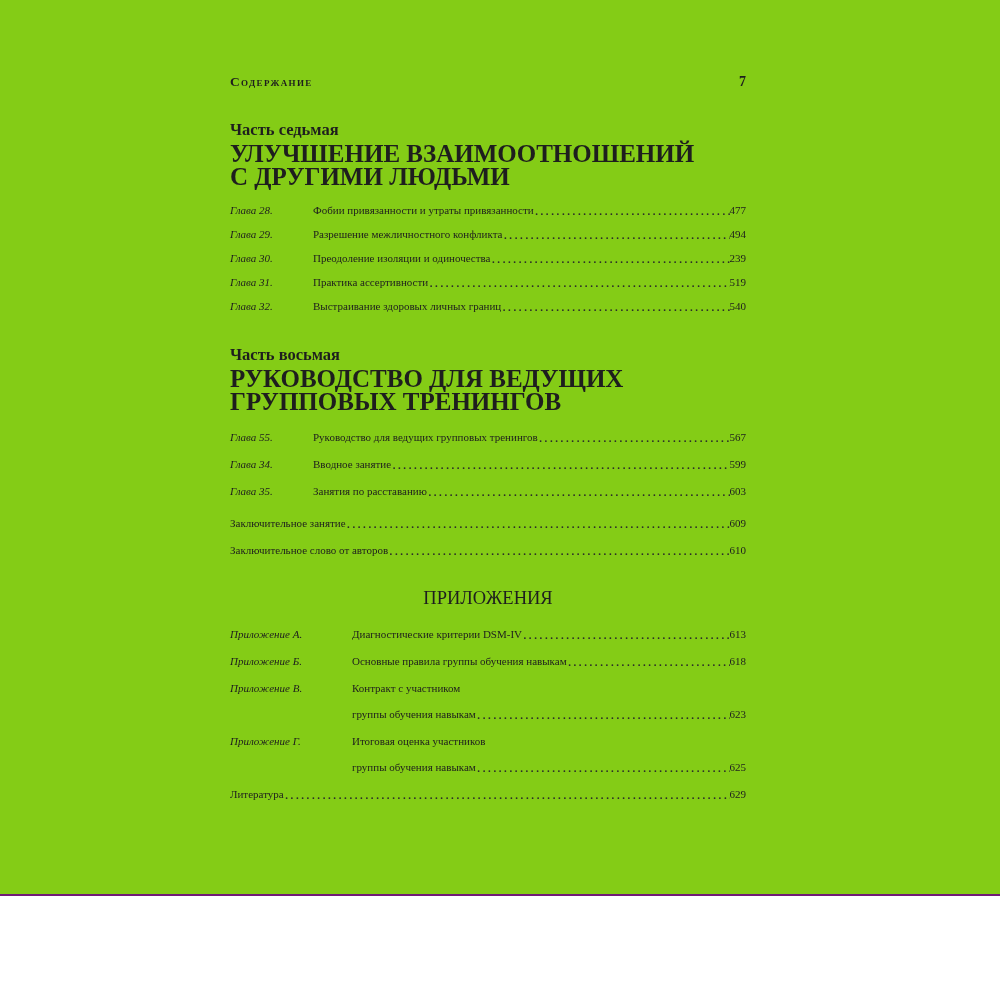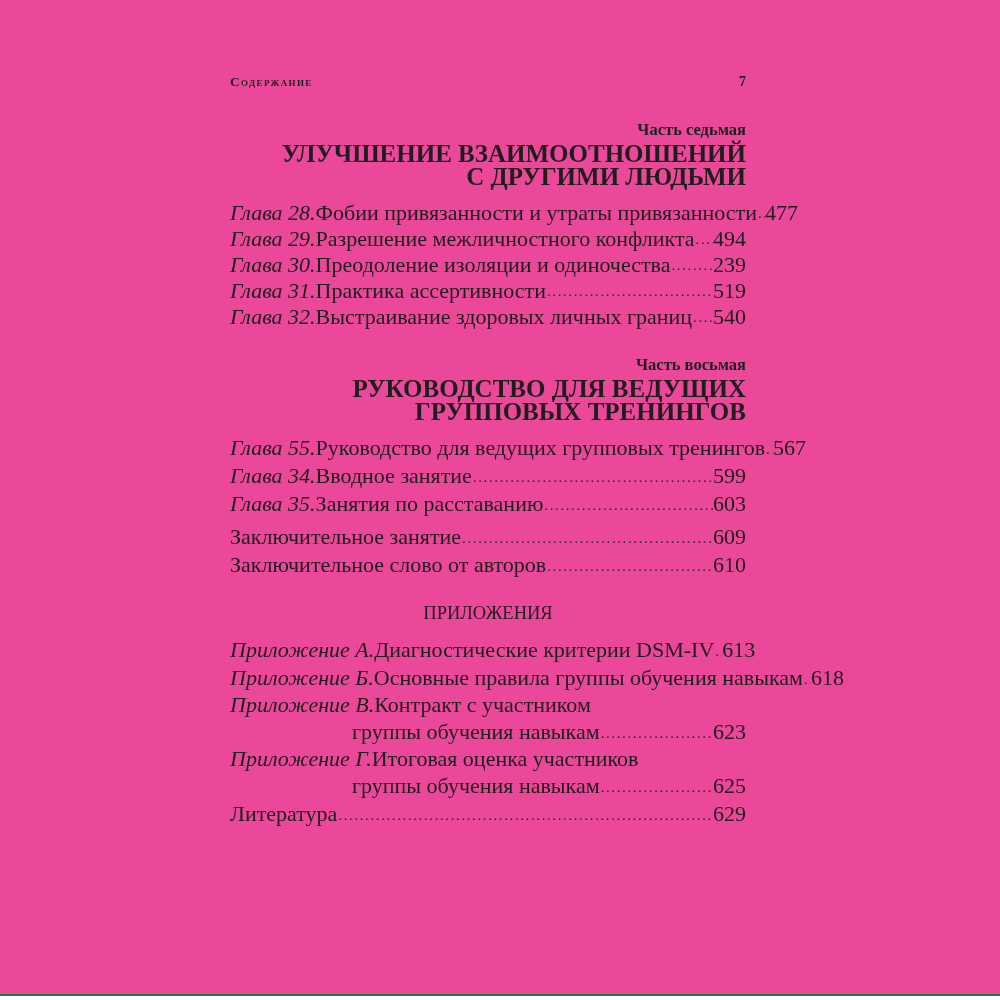--- a/index.html
+++ b/index.html
@@ -5,23 +5,23 @@
   html, body { margin: 0; padding: 0; }
   body {
     width: 1000px; height: 1000px;
     background: #ffffff;
     font-family: "Liberation Serif", "DejaVu Serif", serif;
     color: #1e1e1e;
     overflow: hidden;
   }
   .page {
     position: relative;
-    width: 1000px; height: 996px;
-    background: #ec4899;
-    border-bottom: 2px solid #15803d;
+    width: 1000px; height: 896px;
+    background: #84cc16;
+    border-bottom: 2px solid #701a75;
     box-sizing: border-box;
   }
   .content {
     position: absolute;
     left: 230px; top: 74px;
     width: 516px;
   }
   
   .running-head {
     display: flex;
@@ -31,31 +31,31 @@
     font-weight: bold;
     margin-bottom: 28px;
   }
   .running-title {
     font-variant: small-caps;
     letter-spacing: 0.10em;
   }
   .folio { font-size: 14px; letter-spacing: 0; }
 
   
-  .section-head { text-align: right; margin: 0 0 11px 0; }
+  .section-head { text-align: left; margin: 0 0 11px 0; }
   .section-head.spaced { margin-top: 24px; }
   .kicker { font-weight: bold; font-size: 16.5px; line-height: 24px; }
   .sec-title { font-weight: bold; font-size: 25px; line-height: 23px; }
   .apx-title { font-weight: normal; font-size: 18.5px; line-height: 24px; text-align: center; margin: 22px 0 11px 0; }
 
   
   .entry {
     display: flex;
-    align-items: center;
-    font-size: 22px;
+    align-items: flex-start;
+    font-size: 11px;
     line-height: 23px;
   }
   .grp8 .entry { line-height: 26px; }
   .apx .entry { line-height: 26px; }
   .entry .label {
     font-style: italic;
     flex: 0 0 83px;
     white-space: nowrap;
   }
   .apx .entry .label { flex-basis: 122px; }

